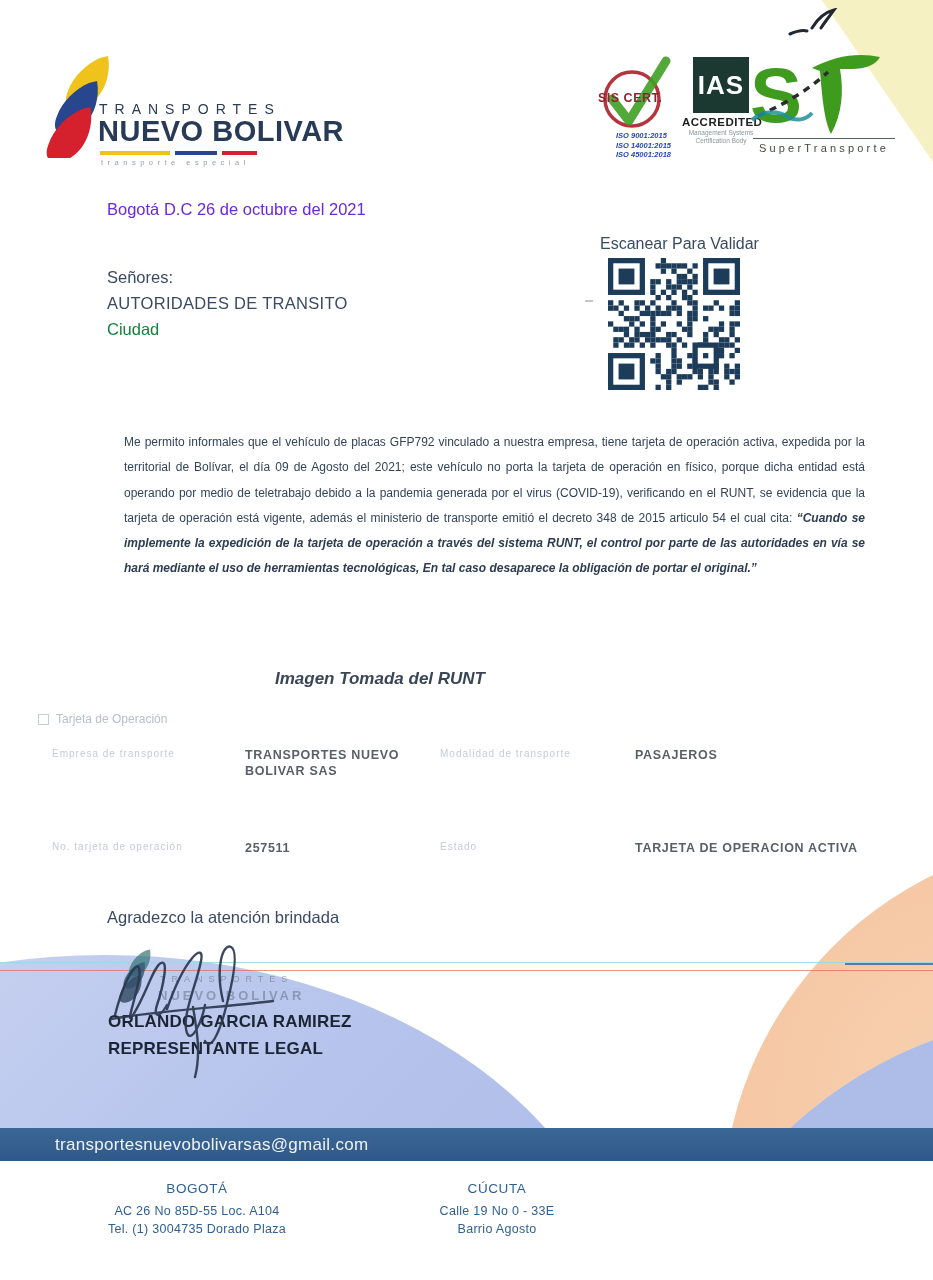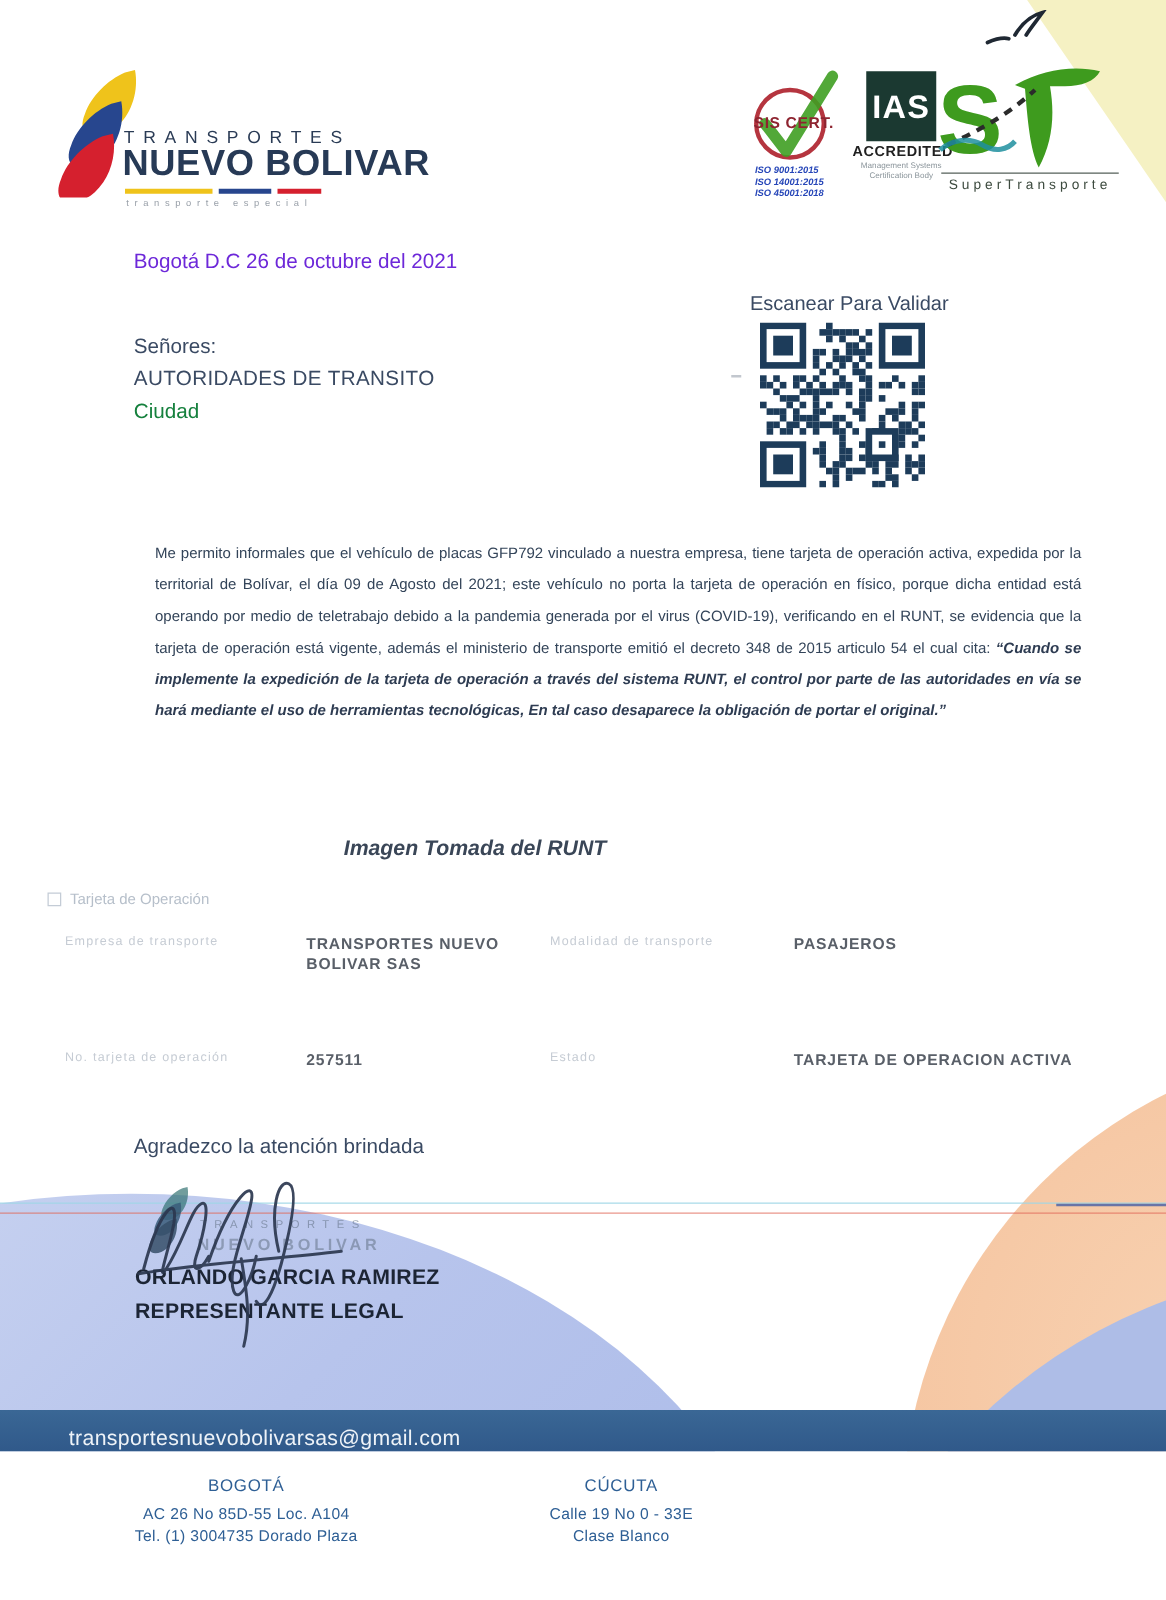--- a/index.html
+++ b/index.html
@@ -28,23 +28,23 @@
   
   .brand-flames{left:28px;top:56px;z-index:2;}
   .brand-line1{left:99px;top:101px;font-size:14px;letter-spacing:7px;color:#2a3b55;font-weight:400;z-index:2;}
   .brand-line2{left:98px;top:115px;font-size:29px;font-weight:600;letter-spacing:.5px;color:#273a56;z-index:2;}
   .brand-bar{left:100px;top:151px;width:160px;height:4px;z-index:2;display:flex;gap:5px;}
   .brand-bar span{display:block;height:4px;}
   .brand-tagline{left:101px;top:158px;font-size:7.5px;letter-spacing:4.5px;color:#99a0a9;z-index:2;}
 
   
   .sis-wrap{left:596px;top:55px;width:80px;height:110px;z-index:2;}
-  .sis-label{position:absolute;left:2px;top:36px;width:74px;text-align:center;
+  .sis-label{position:absolute;left:2px;top:36px;width:74px;text-align:left;
     font-size:12.5px;font-weight:700;color:#8e2430;letter-spacing:.5px;}
-  .iso-lines{position:absolute;left:0px;top:76px;width:78px;text-align:left;padding-left:8px;
+  .iso-lines{position:absolute;left:12px;top:76px;width:78px;text-align:left;padding-left:8px;
     font-size:7.5px;font-weight:700;color:#2646b8;line-height:9.5px;font-style:italic;}
   .ias-wrap{left:682px;top:57px;width:78px;text-align:center;z-index:2;}
   .ias-box{margin:0 auto;width:56px;height:56px;background:#1b3931;display:flex;align-items:center;justify-content:center;}
   .ias-box span{color:#fff;font-size:26px;font-weight:800;letter-spacing:1px;}
   .ias-sub{margin-top:3px;font-size:11.5px;font-weight:700;color:#202020;letter-spacing:.5px;}
   .ias-small{margin-top:1px;font-size:6.5px;color:#8b959b;line-height:8px;}
   .st-wrap{left:750px;top:50px;width:150px;z-index:2;}
   .st-underline{position:absolute;left:753px;top:138px;width:142px;border-top:1.5px solid #55605a;z-index:2;}
   .st-name{position:absolute;left:753px;top:142px;width:142px;font-size:11px;letter-spacing:3.2px;
     color:#3c4a3e;text-align:center;z-index:2;}
@@ -84,21 +84,21 @@
   
   .stamp-leaves{left:110px;top:946px;z-index:2;opacity:.85;}
   .stamp-l1{left:160px;top:974px;font-size:9px;letter-spacing:6px;color:rgba(100,115,135,.6);filter:blur(.3px);z-index:2;}
   .stamp-l2{left:158px;top:988px;font-size:13px;letter-spacing:3px;font-weight:600;color:rgba(100,115,135,.55);filter:blur(.3px);z-index:2;}
   .signature-svg{left:105px;top:935px;z-index:4;}
   .signer-name{left:108px;top:1012px;font-size:17px;font-weight:800;color:#1c2535;letter-spacing:.2px;z-index:3;}
   .signer-title{left:108px;top:1039px;font-size:17px;font-weight:800;color:#1c2535;letter-spacing:.2px;z-index:3;}
 
   
   .email-bar{left:0;top:1128px;width:933px;height:33px;z-index:5;
-    background:linear-gradient(180deg,#3a6795 0%,#30598a 100%);display:flex;align-items:flex-end;}
+    background:linear-gradient(180deg,#3a6795 0%,#30598a 100%);display:flex;align-items:center;}
   .email-bar span{margin-left:55px;color:#eef3f8;font-size:17px;letter-spacing:.3px;}
   .office{text-align:center;color:#2e5f95;z-index:2;}
   .office .city{font-size:13.5px;letter-spacing:.6px;margin-bottom:7px;}
   .office .ln{font-size:12.5px;line-height:17.5px;letter-spacing:.3px;}
   .office1{left:77px;top:1181px;width:240px;}
   .office2{left:387px;top:1181px;width:220px;}
   .office3{left:668px;top:1171px;width:220px;}
   .office3 .city{margin-bottom:0;line-height:17.5px;}
 </style>
 </head>
@@ -439,16 +439,16 @@
   </div>
 
   <div class="abs office office1">
     <div class="city">BOGOTÁ</div>
     <div class="ln">AC 26 No 85D-55 Loc. A104</div>
     <div class="ln">Tel. (1) 3004735 Dorado Plaza</div>
   </div>
   <div class="abs office office2">
     <div class="city">CÚCUTA</div>
     <div class="ln">Calle 19 No 0 - 33E</div>
-    <div class="ln">Clase Blanco</div>
+    <div class="ln">Barrio Agosto</div>
   </div>
 
 </div>
 
 </body></html>

